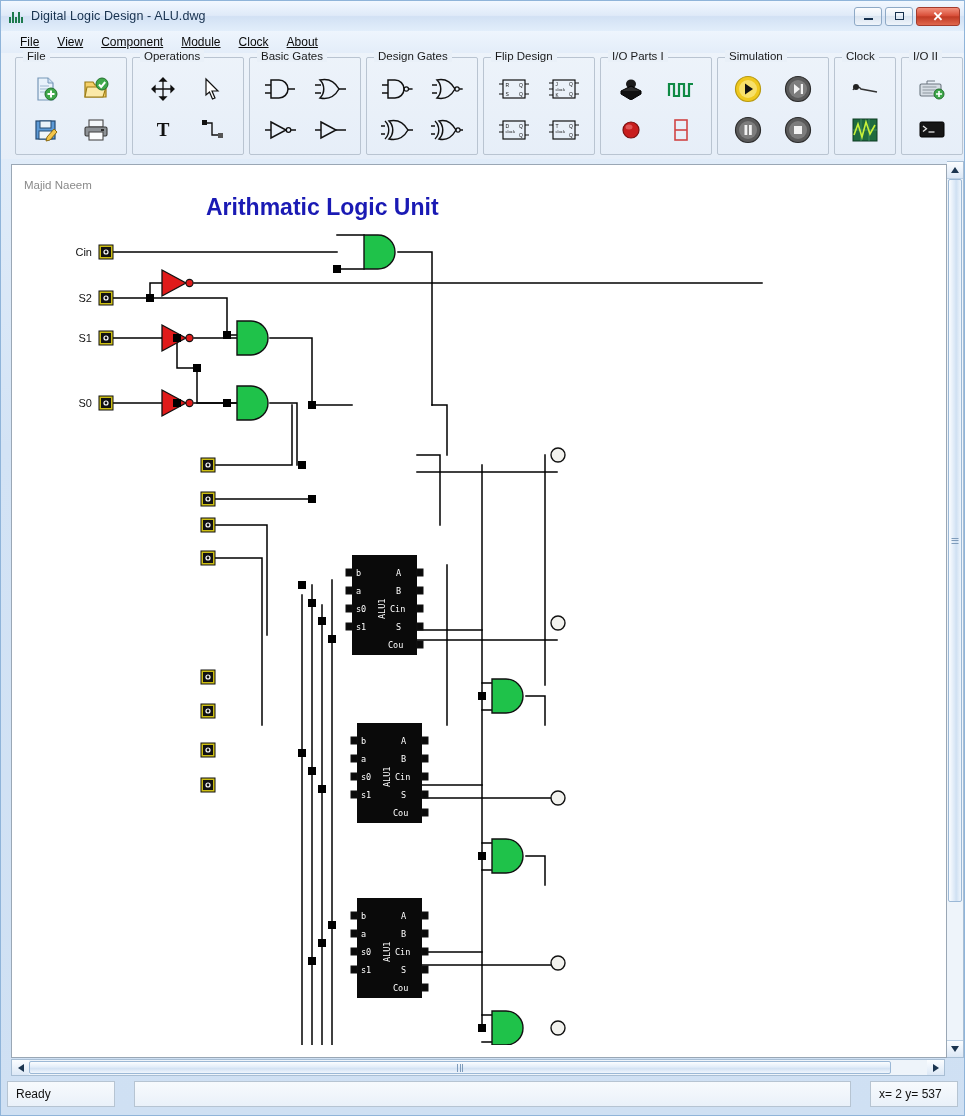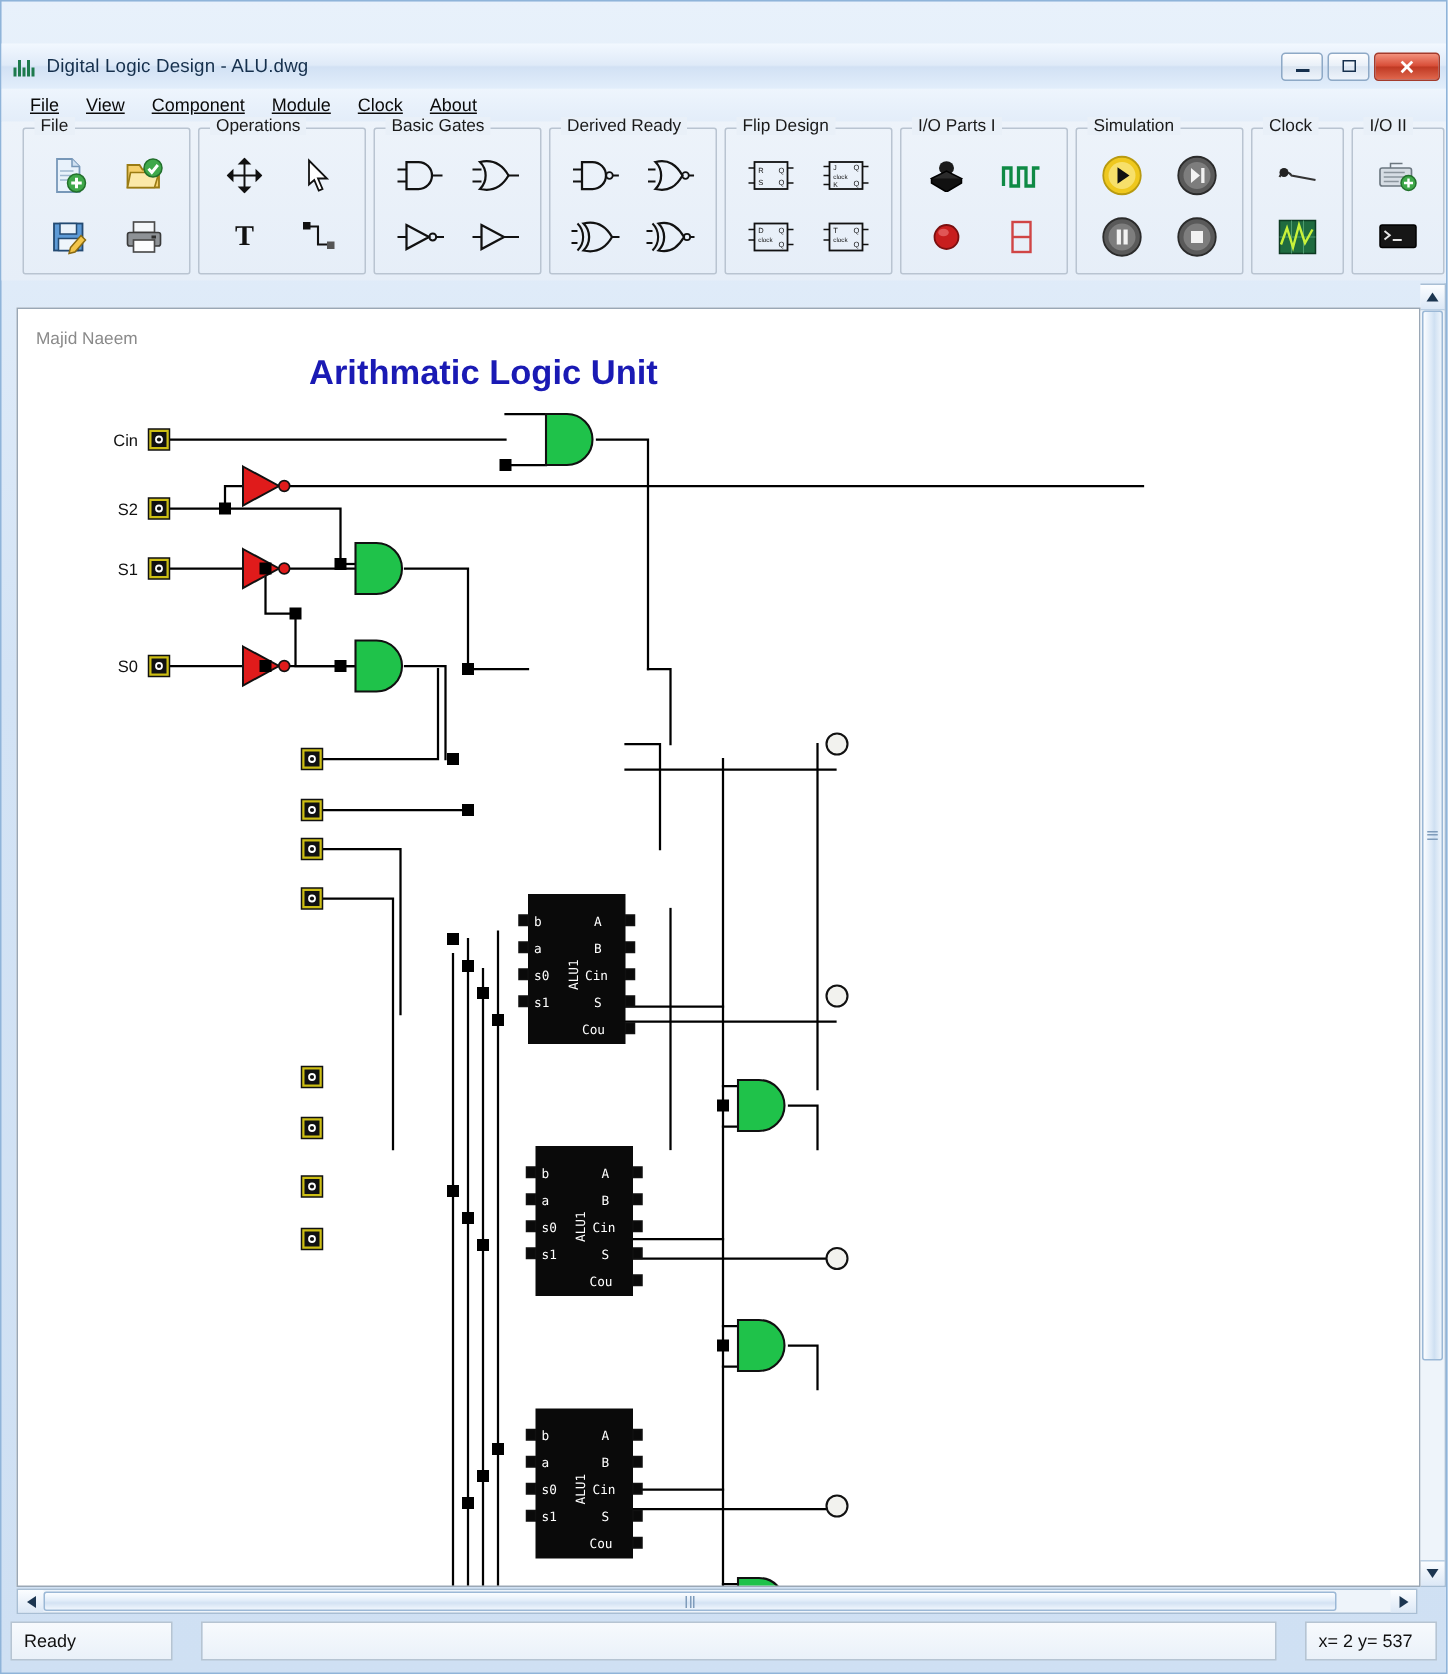--- a/index.html
+++ b/index.html
@@ -17,21 +17,20 @@
     border: 1px solid #8fb4d9;
     display: flex; flex-direction: column;
   }
   
   .titlebar {
     height: 30px; flex: 0 0 30px;
     display: flex; align-items: center;
     padding: 0 4px 0 8px;
     background: linear-gradient(180deg,#f2f8ff 0%,#dfeaf8 48%,#d2e1f4 52%,#e2eefb 100%);
     position: relative;
-    margin-top: 28px;
   }
   .title-icon {
     width: 16px; height: 13px; margin-right: 6px;
     display: flex; align-items: flex-end; gap: 1px;
   }
   .title-icon i { display:block; width:2px; background:#1d7a4d; }
   .title-text {
     font-size: 12.5px; color: #16304d; letter-spacing: .1px;
     white-space: nowrap; flex: 1;
   }
@@ -88,21 +87,21 @@
     display: flex; align-items: center; justify-content: center;
   }
   
   .ic { display:flex; align-items:center; justify-content:center; }
   svg { display: block; }
   
   .workarea { flex: 1 1 auto; position: relative; padding: 0 0 0 8px; display:flex; }
   .canvas-wrap {
     position: relative;
     flex: 1 1 auto;
-    margin: 18px 0 0 2px;
+    margin: 5px 0 0 2px;
     border: 1px solid #9aa7b5;
     background: #ffffff;
     overflow: hidden;
   }
   .author {
     position: absolute; left: 12px; top: 14px;
     font-size: 11.5px; color: #8a8a8a;
   }
   .diagram-title {
     position: absolute; left: 194px; top: 29px;
@@ -325,21 +324,21 @@
             <svg width="34" height="22" viewBox="0 0 34 22">
               <path d="M8 3l15 8-15 8z" fill="none" stroke="#111" stroke-width="1.5"></path>
               <path d="M2 11h6M23 11h10" stroke="#111" stroke-width="1.3"></path>
             </svg>
           </span>
         </div>
       </div>
     </div>
 
     <div class="group">
-      <span class="glabel">Derived Ready</span>
+      <span class="glabel">Design Gates</span>
       <div class="grid r2">
         <div class="cell">
           <span class="ic">
             <svg width="34" height="24" viewBox="0 0 34 24">
               <path d="M8 3h7a9 9 0 0 1 0 18H8z" fill="none" stroke="#111" stroke-width="1.5"></path>
               <circle cx="26.3" cy="12" r="2.2" fill="none" stroke="#111" stroke-width="1.2"></circle>
               <path d="M2 8h6M2 16h6M28.6 12h4" stroke="#111" stroke-width="1.3"></path>
             </svg>
           </span>
         </div>

